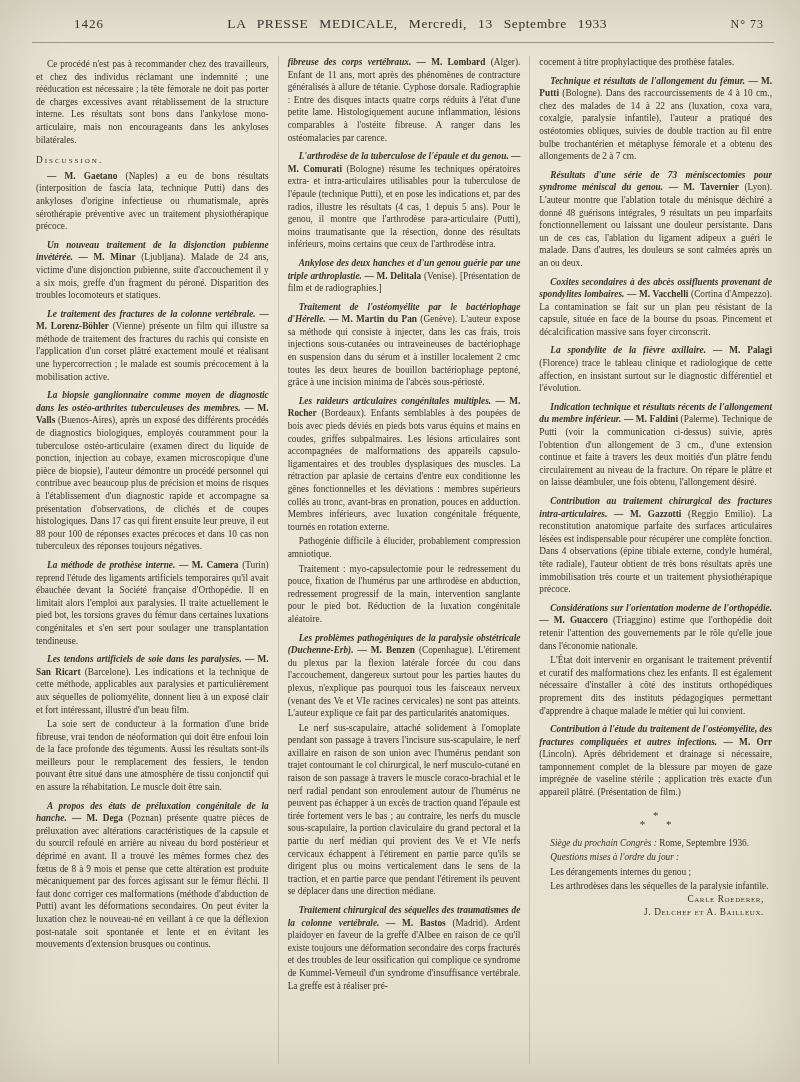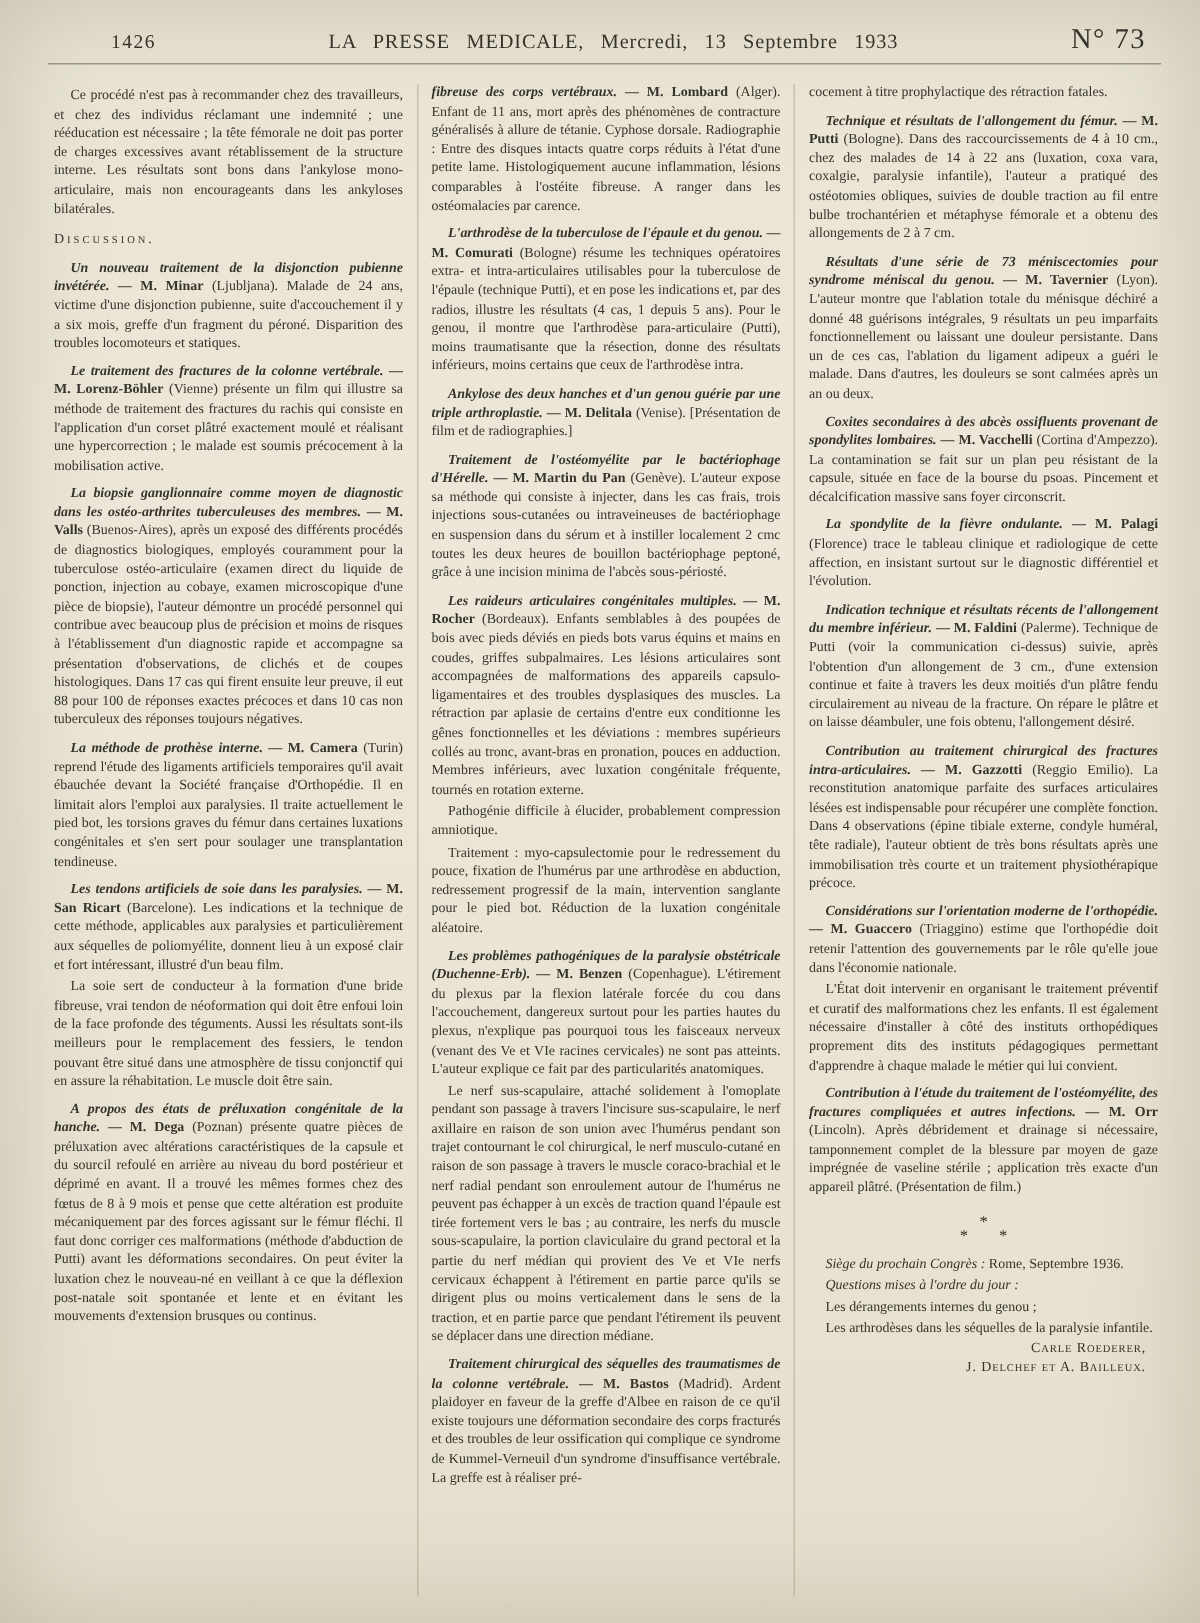--- a/index.html
+++ b/index.html
@@ -10,21 +10,21 @@
     background:linear-gradient(180deg,#e9e4d4 0%, #ece7d8 35%, #e8e3d2 70%, #e4dfcd 100%);
     box-shadow: inset 0 0 70px rgba(110,100,80,0.28);
     color:#36332b;
   }
   .header {
     position:absolute; top:16px; left:36px; right:28px;
     display:flex; align-items:baseline;
   }
   .page-num { font-size:13px; letter-spacing:1px; margin-left:38px; }
   .journal-title { flex:1; text-align:center; font-size:13.5px; letter-spacing:0.6px; word-spacing:7px; }
-  .issue { font-size:19px; margin-right:8px; letter-spacing:1px; }
+  .issue { font-size:12px; margin-right:8px; letter-spacing:1px; }
   .header-rule { position:absolute; top:42px; left:32px; right:26px; border-top:1px solid #746e5f; opacity:0.65; }
   .columns {
     position:absolute; top:56px; left:36px; right:28px; bottom:18px;
     display:flex;
   }
   .col {
     flex:1; padding:0 9px; overflow:hidden;
     font-size:9.3px; line-height:12.6px; text-align:justify;
     hyphens:auto;
   }
@@ -55,20 +55,21 @@
   <div class="header">
     <div class="page-num">1426</div>
     <div class="journal-title">LA PRESSE MEDICALE, Mercredi, 13 Septembre 1933</div>
     <div class="issue">N° 73</div>
   </div>
   <div class="header-rule"></div>
   <div class="columns">
     <div class="col">
         <p class="para"><span class="seg-roman">Ce procédé n'est pas à recommander chez des travailleurs, et chez des individus réclamant une indemnité ; une rééducation est nécessaire ; la tête fémorale ne doit pas porter de charges excessives avant rétablissement de la structure interne. Les résultats sont bons dans l'ankylose mono-articulaire, mais non encourageants dans les ankyloses bilatérales.</span> </p>
         <p class="para center-label"><span class="seg-roman">Discussion.</span> </p>
+        <p class="para"><span class="seg-name">— M. Gaetano</span> <span class="seg-roman">(Naples) a eu de bons résultats (interposition de fascia lata, technique Putti) dans des ankyloses d'origine infectieuse ou rhumatismale, après sérothérapie préventive avec un traitement physiothérapique précoce.</span> </p>
         <p class="para has-head"><span class="seg-head">Un nouveau traitement de la disjonction pubienne invétérée.</span> <span class="seg-name">— M. Minar</span> <span class="seg-roman">(Ljubljana). Malade de 24 ans, victime d'une disjonction pubienne, suite d'accouchement il y a six mois, greffe d'un fragment du péroné. Disparition des troubles locomoteurs et statiques.</span> </p>
         <p class="para has-head"><span class="seg-head">Le traitement des fractures de la colonne vertébrale.</span> <span class="seg-name">— M. Lorenz-Böhler</span> <span class="seg-roman">(Vienne) présente un film qui illustre sa méthode de traitement des fractures du rachis qui consiste en l'application d'un corset plâtré exactement moulé et réalisant une hypercorrection ; le malade est soumis précocement à la mobilisation active.</span> </p>
         <p class="para has-head"><span class="seg-head">La biopsie ganglionnaire comme moyen de diagnostic dans les ostéo-arthrites tuberculeuses des membres.</span> <span class="seg-name">— M. Valls</span> <span class="seg-roman">(Buenos-Aires), après un exposé des différents procédés de diagnostics biologiques, employés couramment pour la tuberculose ostéo-articulaire (examen direct du liquide de ponction, injection au cobaye, examen microscopique d'une pièce de biopsie), l'auteur démontre un procédé personnel qui contribue avec beaucoup plus de précision et moins de risques à l'établissement d'un diagnostic rapide et accompagne sa présentation d'observations, de clichés et de coupes histologiques. Dans 17 cas qui firent ensuite leur preuve, il eut 88 pour 100 de réponses exactes précoces et dans 10 cas non tuberculeux des réponses toujours négatives.</span> </p>
         <p class="para has-head"><span class="seg-head">La méthode de prothèse interne.</span> <span class="seg-name">— M. Camera</span> <span class="seg-roman">(Turin) reprend l'étude des ligaments artificiels temporaires qu'il avait ébauchée devant la Société française d'Orthopédie. Il en limitait alors l'emploi aux paralysies. Il traite actuellement le pied bot, les torsions graves du fémur dans certaines luxations congénitales et s'en sert pour soulager une transplantation tendineuse.</span> </p>
         <p class="para has-head"><span class="seg-head">Les tendons artificiels de soie dans les paralysies.</span> <span class="seg-name">— M. San Ricart</span> <span class="seg-roman">(Barcelone). Les indications et la technique de cette méthode, applicables aux paralysies et particulièrement aux séquelles de poliomyélite, donnent lieu à un exposé clair et fort intéressant, illustré d'un beau film.</span> </p>
         <p class="para"><span class="seg-roman">La soie sert de conducteur à la formation d'une bride fibreuse, vrai tendon de néoformation qui doit être enfoui loin de la face profonde des téguments. Aussi les résultats sont-ils meilleurs pour le remplacement des fessiers, le tendon pouvant être situé dans une atmosphère de tissu conjonctif qui en assure la réhabitation. Le muscle doit être sain.</span> </p>
         <p class="para has-head"><span class="seg-head">A propos des états de préluxation congénitale de la hanche.</span> <span class="seg-name">— M. Dega</span> <span class="seg-roman">(Poznan) présente quatre pièces de préluxation avec altérations caractéristiques de la capsule et du sourcil refoulé en arrière au niveau du bord postérieur et déprimé en avant. Il a trouvé les mêmes formes chez des fœtus de 8 à 9 mois et pense que cette altération est produite mécaniquement par des forces agissant sur le fémur fléchi. Il faut donc corriger ces malformations (méthode d'abduction de Putti) avant les déformations secondaires. On peut éviter la luxation chez le nouveau-né en veillant à ce que la déflexion post-natale soit spontanée et lente et en évitant les mouvements d'extension brusques ou continus.</span> </p>
       </div>
     <div class="col">
         <p class="para noindent"><span class="seg-head">fibreuse des corps vertébraux.</span> <span class="seg-name">— M. Lombard</span> <span class="seg-roman">(Alger). Enfant de 11 ans, mort après des phénomènes de contracture généralisés à allure de tétanie. Cyphose dorsale. Radiographie : Entre des disques intacts quatre corps réduits à l'état d'une petite lame. Histologiquement aucune inflammation, lésions comparables à l'ostéite fibreuse. A ranger dans les ostéomalacies par carence.</span> </p>
@@ -76,25 +77,25 @@
         <p class="para has-head"><span class="seg-head">Ankylose des deux hanches et d'un genou guérie par une triple arthroplastie.</span> <span class="seg-name">— M. Delitala</span> <span class="seg-roman">(Venise). [Présentation de film et de radiographies.]</span> </p>
         <p class="para has-head"><span class="seg-head">Traitement de l'ostéomyélite par le bactériophage d'Hérelle.</span> <span class="seg-name">— M. Martin du Pan</span> <span class="seg-roman">(Genève). L'auteur expose sa méthode qui consiste à injecter, dans les cas frais, trois injections sous-cutanées ou intraveineuses de bactériophage en suspension dans du sérum et à instiller localement 2 cmc toutes les deux heures de bouillon bactériophage peptoné, grâce à une incision minima de l'abcès sous-périosté.</span> </p>
         <p class="para has-head"><span class="seg-head">Les raideurs articulaires congénitales multiples.</span> <span class="seg-name">— M. Rocher</span> <span class="seg-roman">(Bordeaux). Enfants semblables à des poupées de bois avec pieds déviés en pieds bots varus équins et mains en coudes, griffes subpalmaires. Les lésions articulaires sont accompagnées de malformations des appareils capsulo-ligamentaires et des troubles dysplasiques des muscles. La rétraction par aplasie de certains d'entre eux conditionne les gênes fonctionnelles et les déviations : membres supérieurs collés au tronc, avant-bras en pronation, pouces en adduction. Membres inférieurs, avec luxation congénitale fréquente, tournés en rotation externe.</span> </p>
         <p class="para"><span class="seg-roman">Pathogénie difficile à élucider, probablement compression amniotique.</span> </p>
         <p class="para"><span class="seg-roman">Traitement : myo-capsulectomie pour le redressement du pouce, fixation de l'humérus par une arthrodèse en abduction, redressement progressif de la main, intervention sanglante pour le pied bot. Réduction de la luxation congénitale aléatoire.</span> </p>
         <p class="para has-head"><span class="seg-head">Les problèmes pathogéniques de la paralysie obstétricale (Duchenne-Erb).</span> <span class="seg-name">— M. Benzen</span> <span class="seg-roman">(Copenhague). L'étirement du plexus par la flexion latérale forcée du cou dans l'accouchement, dangereux surtout pour les parties hautes du plexus, n'explique pas pourquoi tous les faisceaux nerveux (venant des Ve et VIe racines cervicales) ne sont pas atteints. L'auteur explique ce fait par des particularités anatomiques.</span> </p>
         <p class="para"><span class="seg-roman">Le nerf sus-scapulaire, attaché solidement à l'omoplate pendant son passage à travers l'incisure sus-scapulaire, le nerf axillaire en raison de son union avec l'humérus pendant son trajet contournant le col chirurgical, le nerf musculo-cutané en raison de son passage à travers le muscle coraco-brachial et le nerf radial pendant son enroulement autour de l'humérus ne peuvent pas échapper à un excès de traction quand l'épaule est tirée fortement vers le bas ; au contraire, les nerfs du muscle sous-scapulaire, la portion claviculaire du grand pectoral et la partie du nerf médian qui provient des Ve et VIe nerfs cervicaux échappent à l'étirement en partie parce qu'ils se dirigent plus ou moins verticalement dans le sens de la traction, et en partie parce que pendant l'étirement ils peuvent se déplacer dans une direction médiane.</span> </p>
         <p class="para has-head"><span class="seg-head">Traitement chirurgical des séquelles des traumatismes de la colonne vertébrale.</span> <span class="seg-name">— M. Bastos</span> <span class="seg-roman">(Madrid). Ardent plaidoyer en faveur de la greffe d'Albee en raison de ce qu'il existe toujours une déformation secondaire des corps fracturés et des troubles de leur ossification qui complique ce syndrome de Kummel-Verneuil d'un syndrome d'insuffisance vertébrale. La greffe est à réaliser pré-</span> </p>
       </div>
     <div class="col">
-        <p class="para noindent"><span class="seg-roman">cocement à titre prophylactique des rétraction fatales.</span> </p>
+        <p class="para noindent"><span class="seg-roman">cocement à titre prophylactique des prothèse fatales.</span> </p>
         <p class="para has-head"><span class="seg-head">Technique et résultats de l'allongement du fémur.</span> <span class="seg-name">— M. Putti</span> <span class="seg-roman">(Bologne). Dans des raccourcissements de 4 à 10 cm., chez des malades de 14 à 22 ans (luxation, coxa vara, coxalgie, paralysie infantile), l'auteur a pratiqué des ostéotomies obliques, suivies de double traction au fil entre bulbe trochantérien et métaphyse fémorale et a obtenu des allongements de 2 à 7 cm.</span> </p>
         <p class="para has-head"><span class="seg-head">Résultats d'une série de 73 méniscectomies pour syndrome méniscal du genou.</span> <span class="seg-name">— M. Tavernier</span> <span class="seg-roman">(Lyon). L'auteur montre que l'ablation totale du ménisque déchiré a donné 48 guérisons intégrales, 9 résultats un peu imparfaits fonctionnellement ou laissant une douleur persistante. Dans un de ces cas, l'ablation du ligament adipeux a guéri le malade. Dans d'autres, les douleurs se sont calmées après un an ou deux.</span> </p>
         <p class="para has-head"><span class="seg-head">Coxites secondaires à des abcès ossifluents provenant de spondylites lombaires.</span> <span class="seg-name">— M. Vacchelli</span> <span class="seg-roman">(Cortina d'Ampezzo). La contamination se fait sur un plan peu résistant de la capsule, située en face de la bourse du psoas. Pincement et décalcification massive sans foyer circonscrit.</span> </p>
-        <p class="para has-head"><span class="seg-head">La spondylite de la fièvre ondulante.</span> <span class="seg-name">— M. Palagi</span> <span class="seg-roman">(Florence) trace le tableau clinique et radiologique de cette affection, en insistant surtout sur le diagnostic différentiel et l'évolution.</span> </p>
+        <p class="para has-head"><span class="seg-head">La spondylite de la fièvre axillaire.</span> <span class="seg-name">— M. Palagi</span> <span class="seg-roman">(Florence) trace le tableau clinique et radiologique de cette affection, en insistant surtout sur le diagnostic différentiel et l'évolution.</span> </p>
         <p class="para has-head"><span class="seg-head">Indication technique et résultats récents de l'allongement du membre inférieur.</span> <span class="seg-name">— M. Faldini</span> <span class="seg-roman">(Palerme). Technique de Putti (voir la communication ci-dessus) suivie, après l'obtention d'un allongement de 3 cm., d'une extension continue et faite à travers les deux moitiés d'un plâtre fendu circulairement au niveau de la fracture. On répare le plâtre et on laisse déambuler, une fois obtenu, l'allongement désiré.</span> </p>
         <p class="para has-head"><span class="seg-head">Contribution au traitement chirurgical des fractures intra-articulaires.</span> <span class="seg-name">— M. Gazzotti</span> <span class="seg-roman">(Reggio Emilio). La reconstitution anatomique parfaite des surfaces articulaires lésées est indispensable pour récupérer une complète fonction. Dans 4 observations (épine tibiale externe, condyle huméral, tête radiale), l'auteur obtient de très bons résultats après une immobilisation très courte et un traitement physiothérapique précoce.</span> </p>
         <p class="para has-head"><span class="seg-head">Considérations sur l'orientation moderne de l'orthopédie.</span> <span class="seg-name">— M. Guaccero</span> <span class="seg-roman">(Triaggino) estime que l'orthopédie doit retenir l'attention des gouvernements par le rôle qu'elle joue dans l'économie nationale.</span> </p>
         <p class="para"><span class="seg-roman">L'État doit intervenir en organisant le traitement préventif et curatif des malformations chez les enfants. Il est également nécessaire d'installer à côté des instituts orthopédiques proprement dits des instituts pédagogiques permettant d'apprendre à chaque malade le métier qui lui convient.</span> </p>
         <p class="para has-head"><span class="seg-head">Contribution à l'étude du traitement de l'ostéomyélite, des fractures compliquées et autres infections.</span> <span class="seg-name">— M. Orr</span> <span class="seg-roman">(Lincoln). Après débridement et drainage si nécessaire, tamponnement complet de la blessure par moyen de gaze imprégnée de vaseline stérile ; application très exacte d'un appareil plâtré. (Présentation de film.)</span> </p>
         <div class="ast">
           <div>*</div>
           <div>* *</div>
         </div>
         <p class="para"><span class="seg-italic">Siège du prochain Congrès :</span> <span class="seg-roman">Rome, Septembre 1936.</span> </p>

